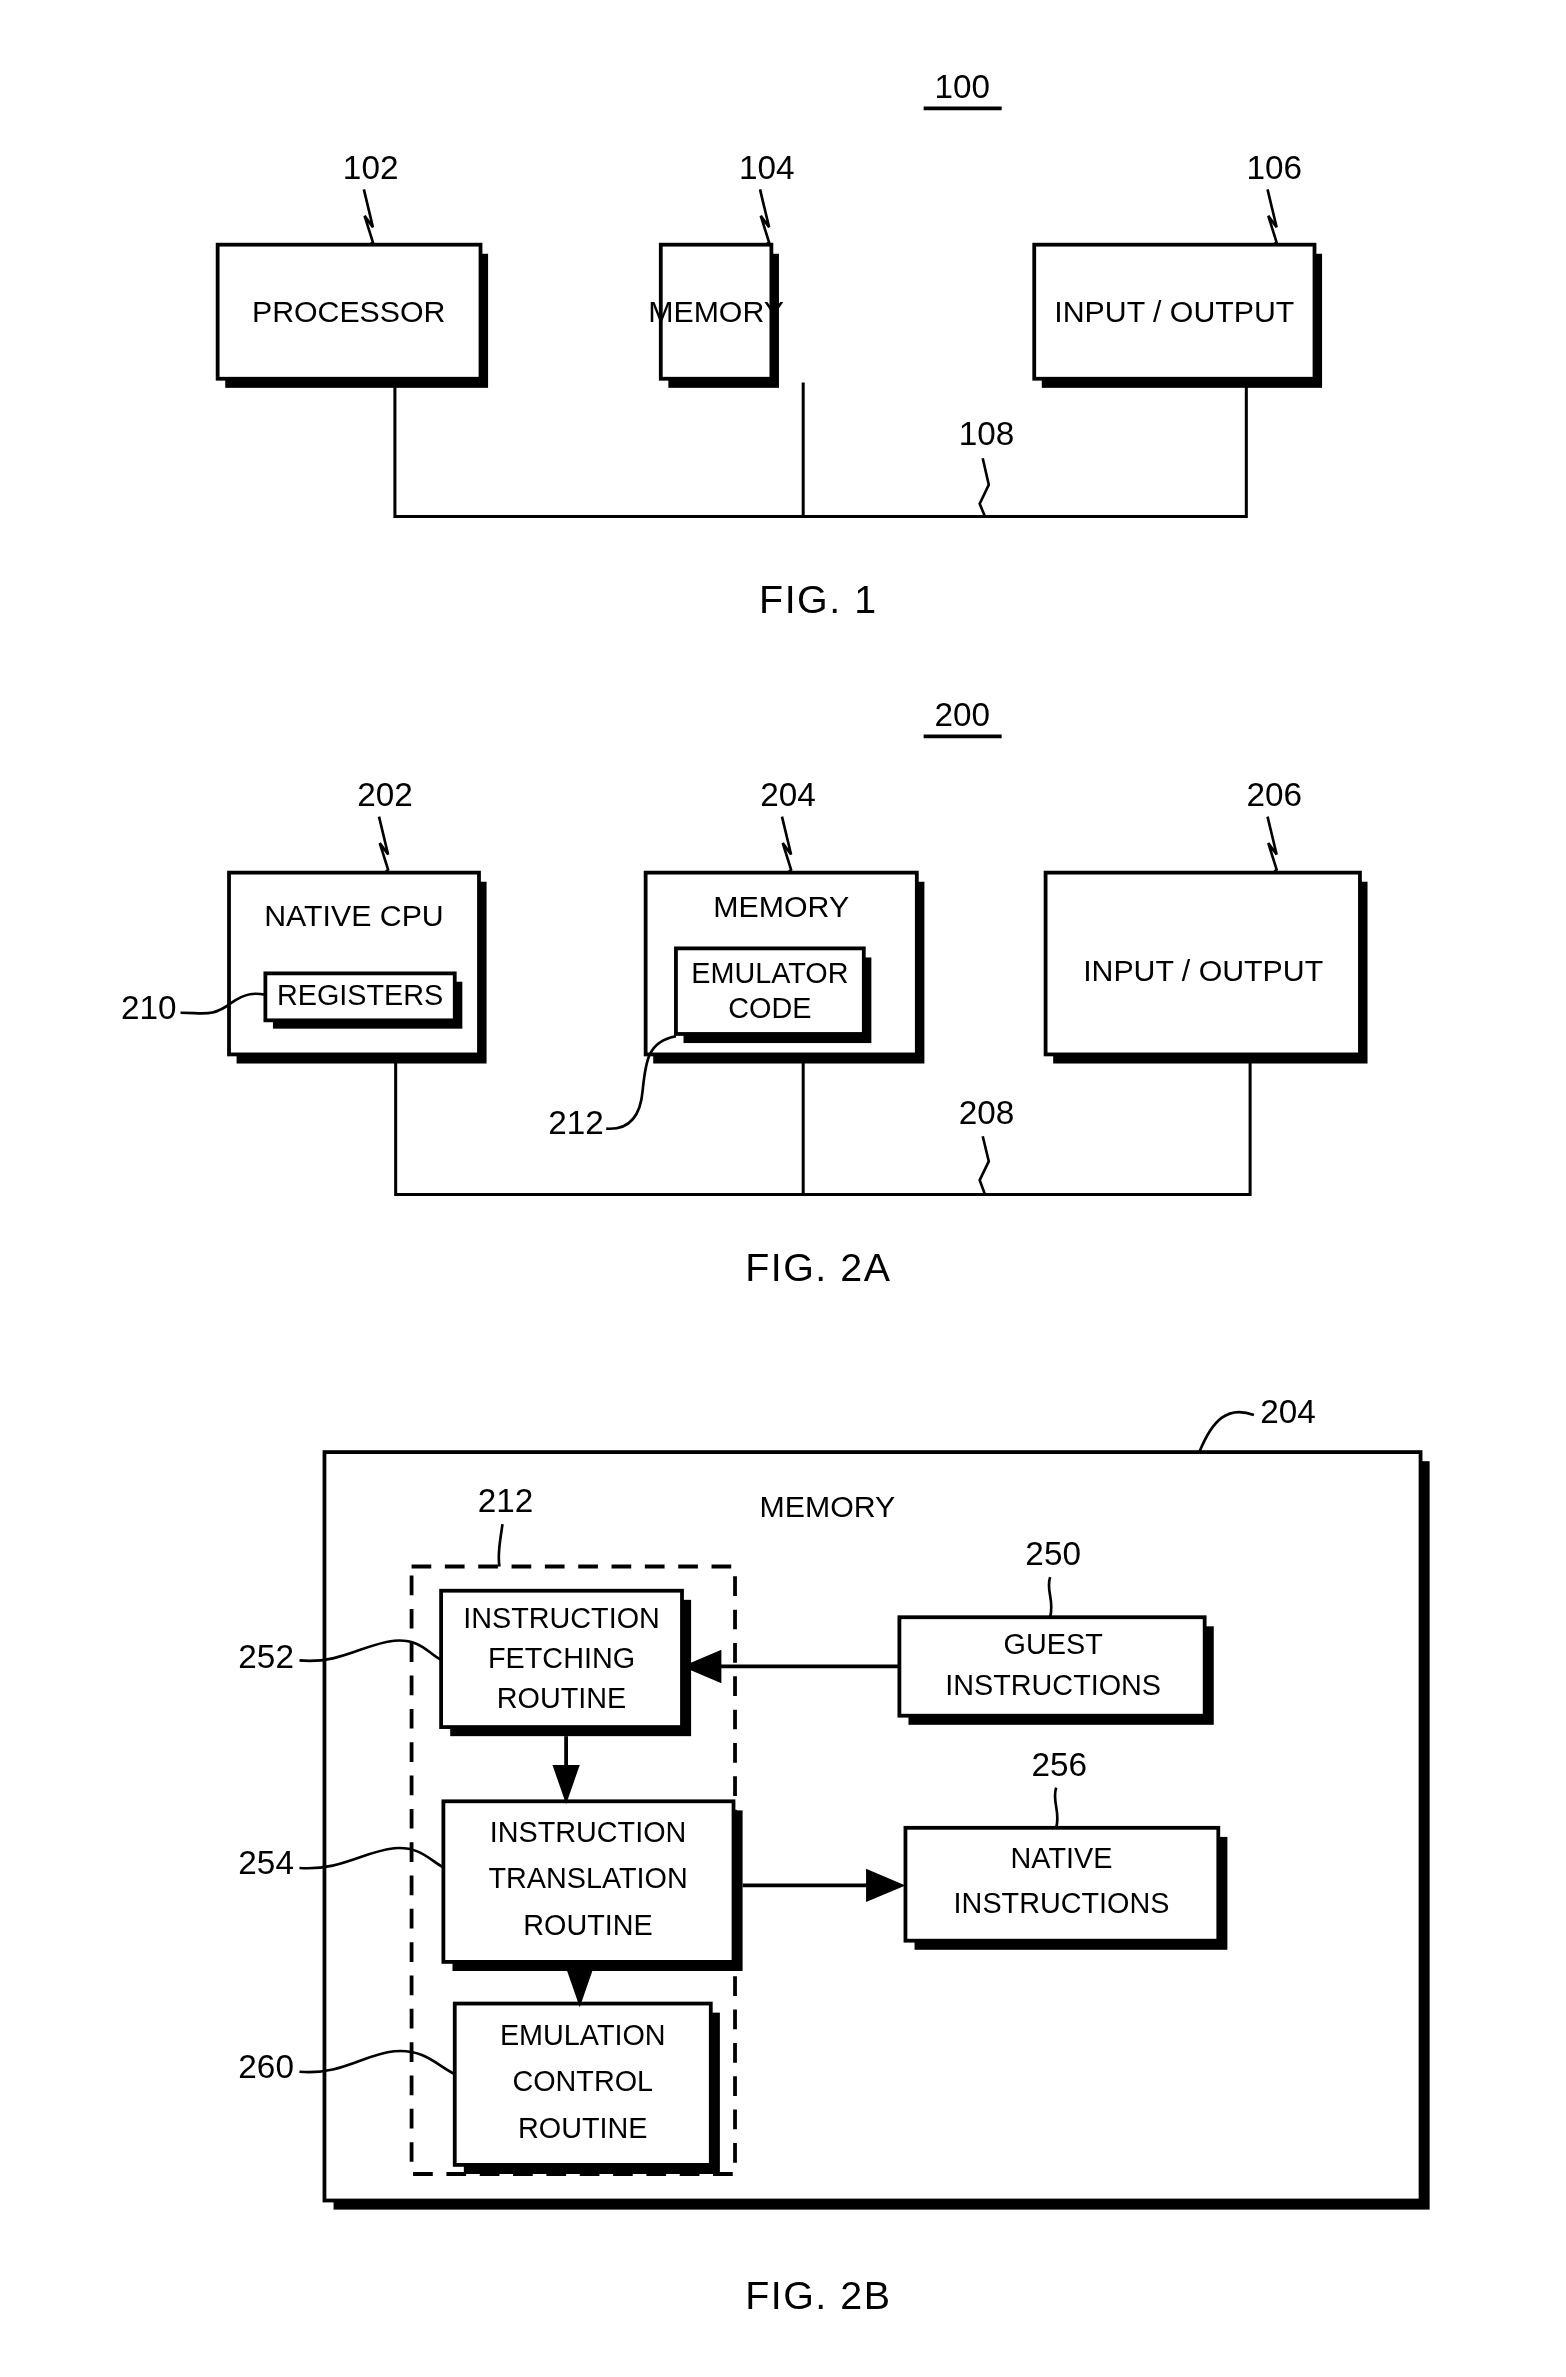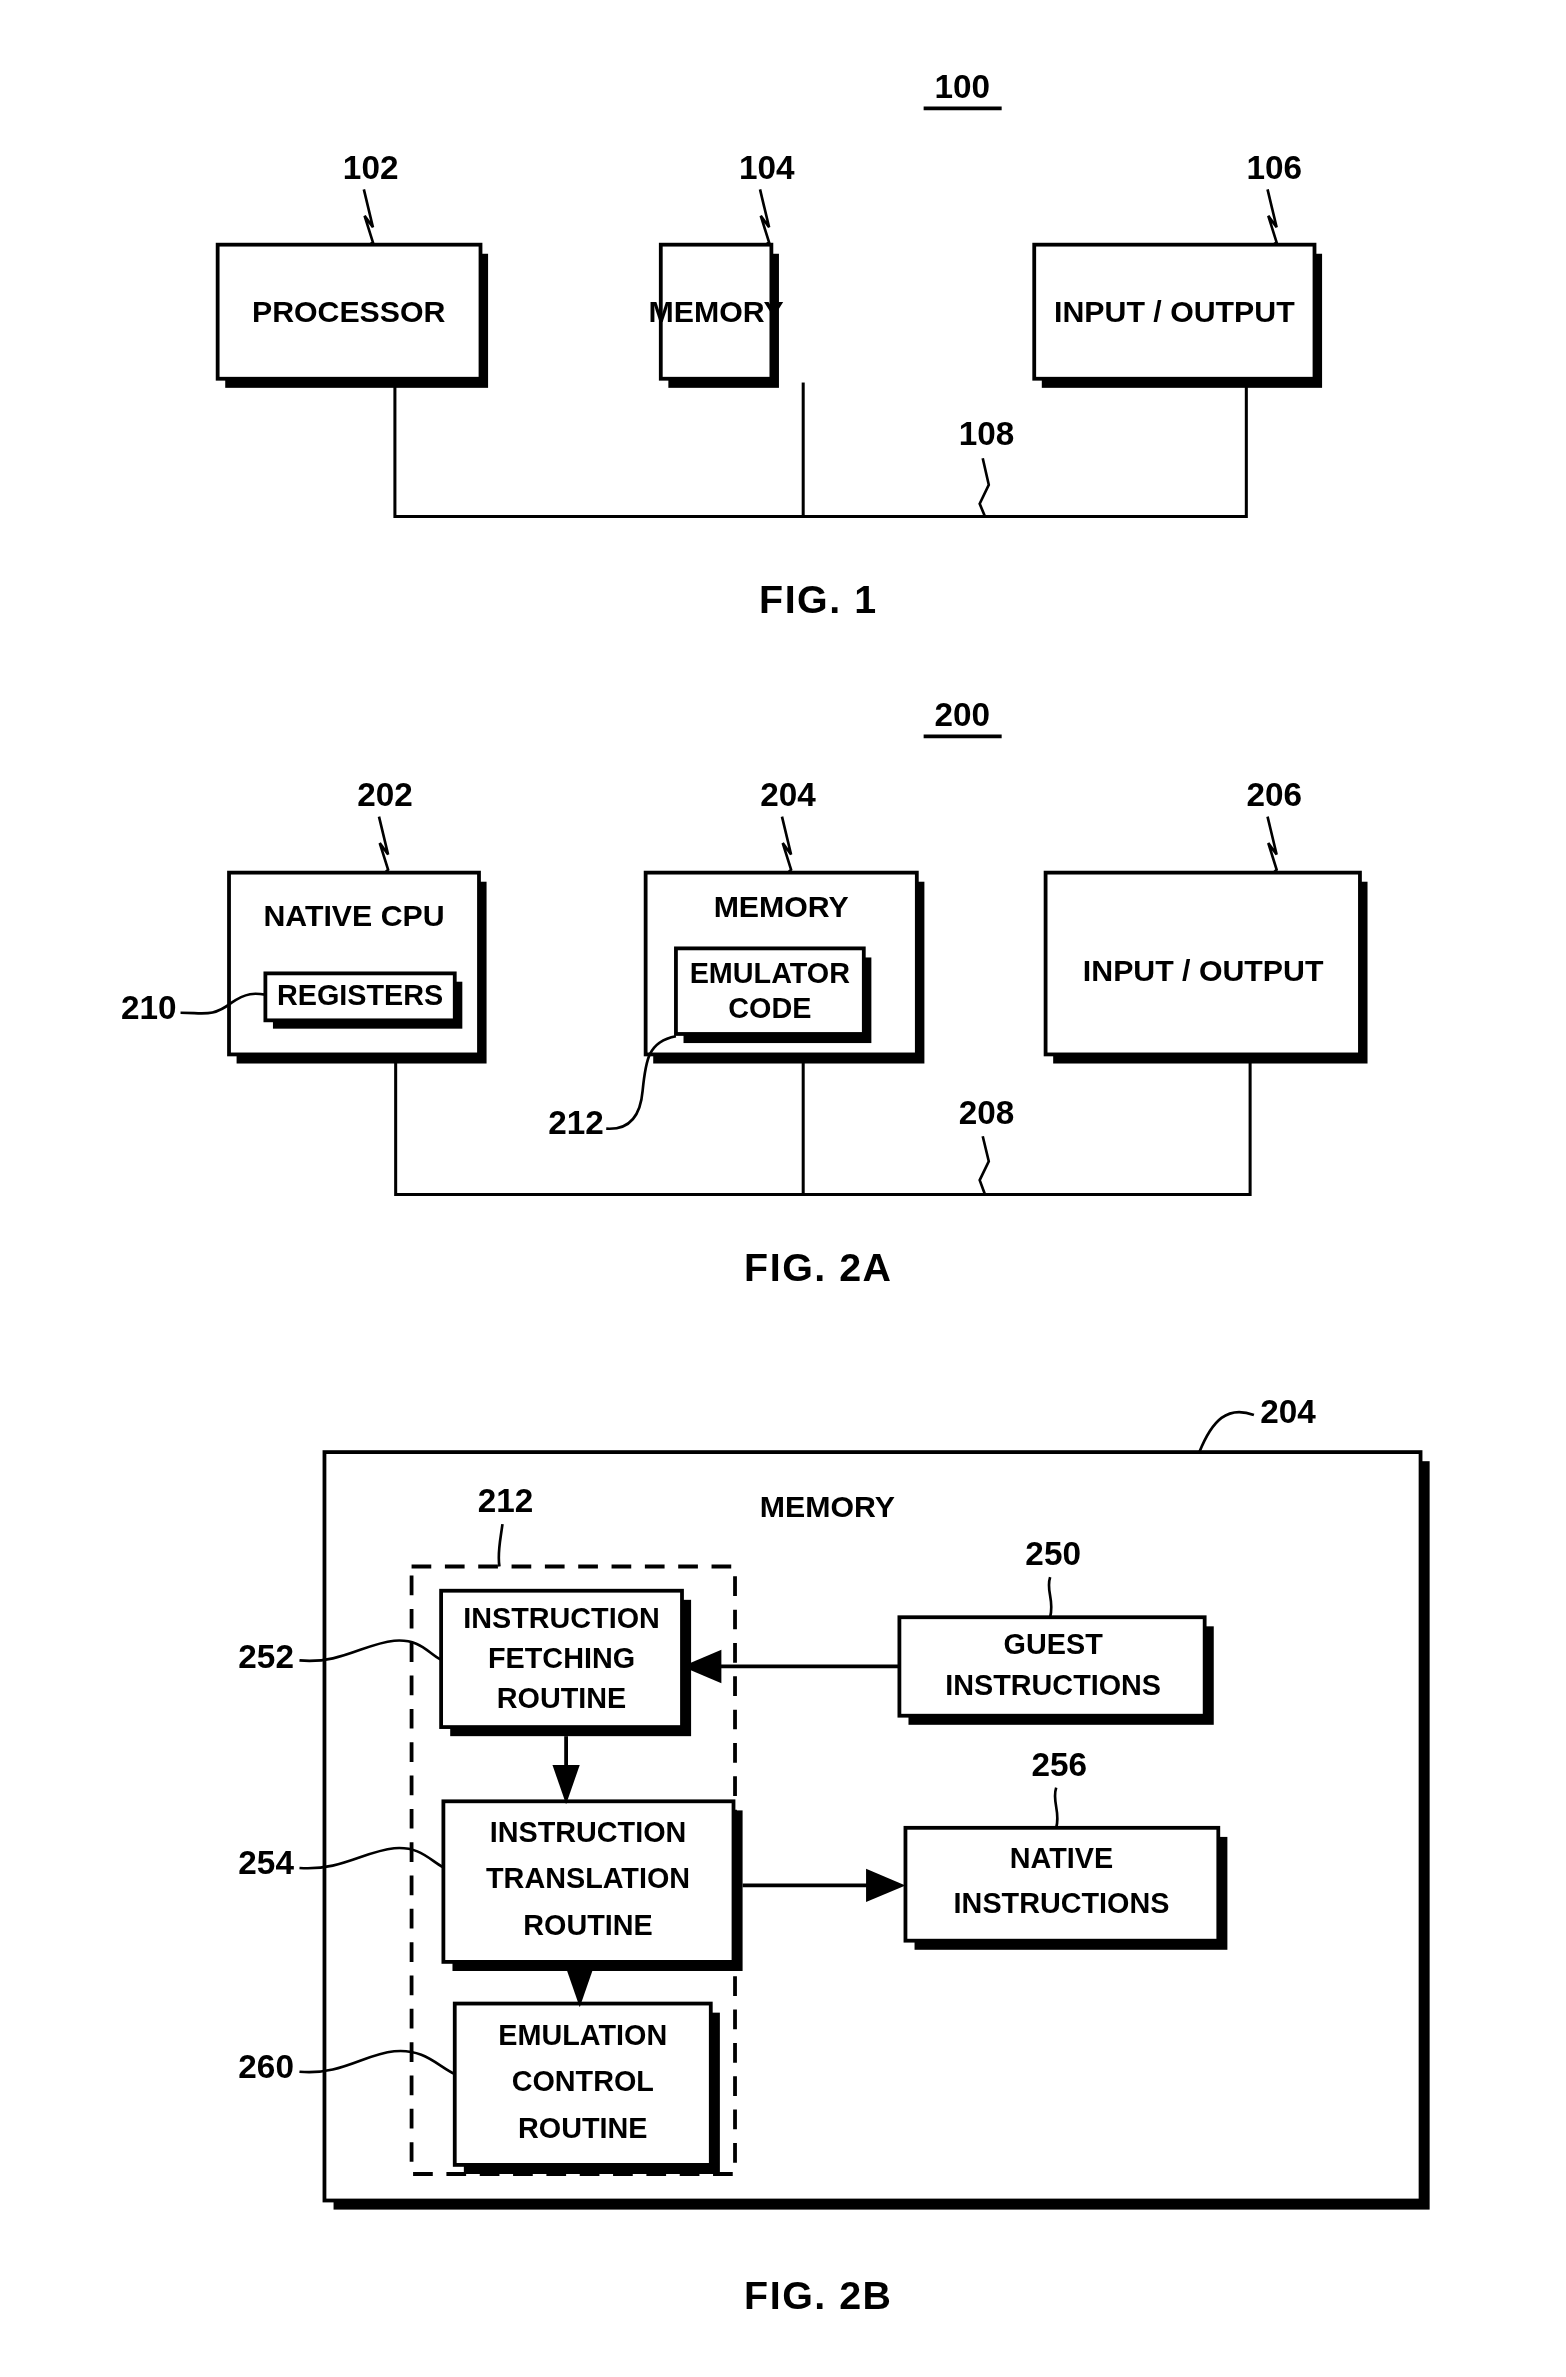--- a/index.html
+++ b/index.html
@@ -12,21 +12,20 @@
     height: 2377px;
     font-family: "Liberation Sans", sans-serif;
     position: relative;
     overflow: hidden;
   }
   #sheet {
     position: absolute;
     top: 0; left: 0;
     width: 1567px;
     height: 2377px;
-    font-weight: bold;
   }
   svg { display: block; }
   text {
     font-family: "Liberation Sans", sans-serif;
     fill: #000000;
     dominant-baseline: middle;
   }
   .box-label   { font-size: 40px; text-anchor: middle; }
   .box-label-s { font-size: 38px; text-anchor: middle; }
   .ref-num     { font-size: 44px; text-anchor: middle; letter-spacing: 0px; }

